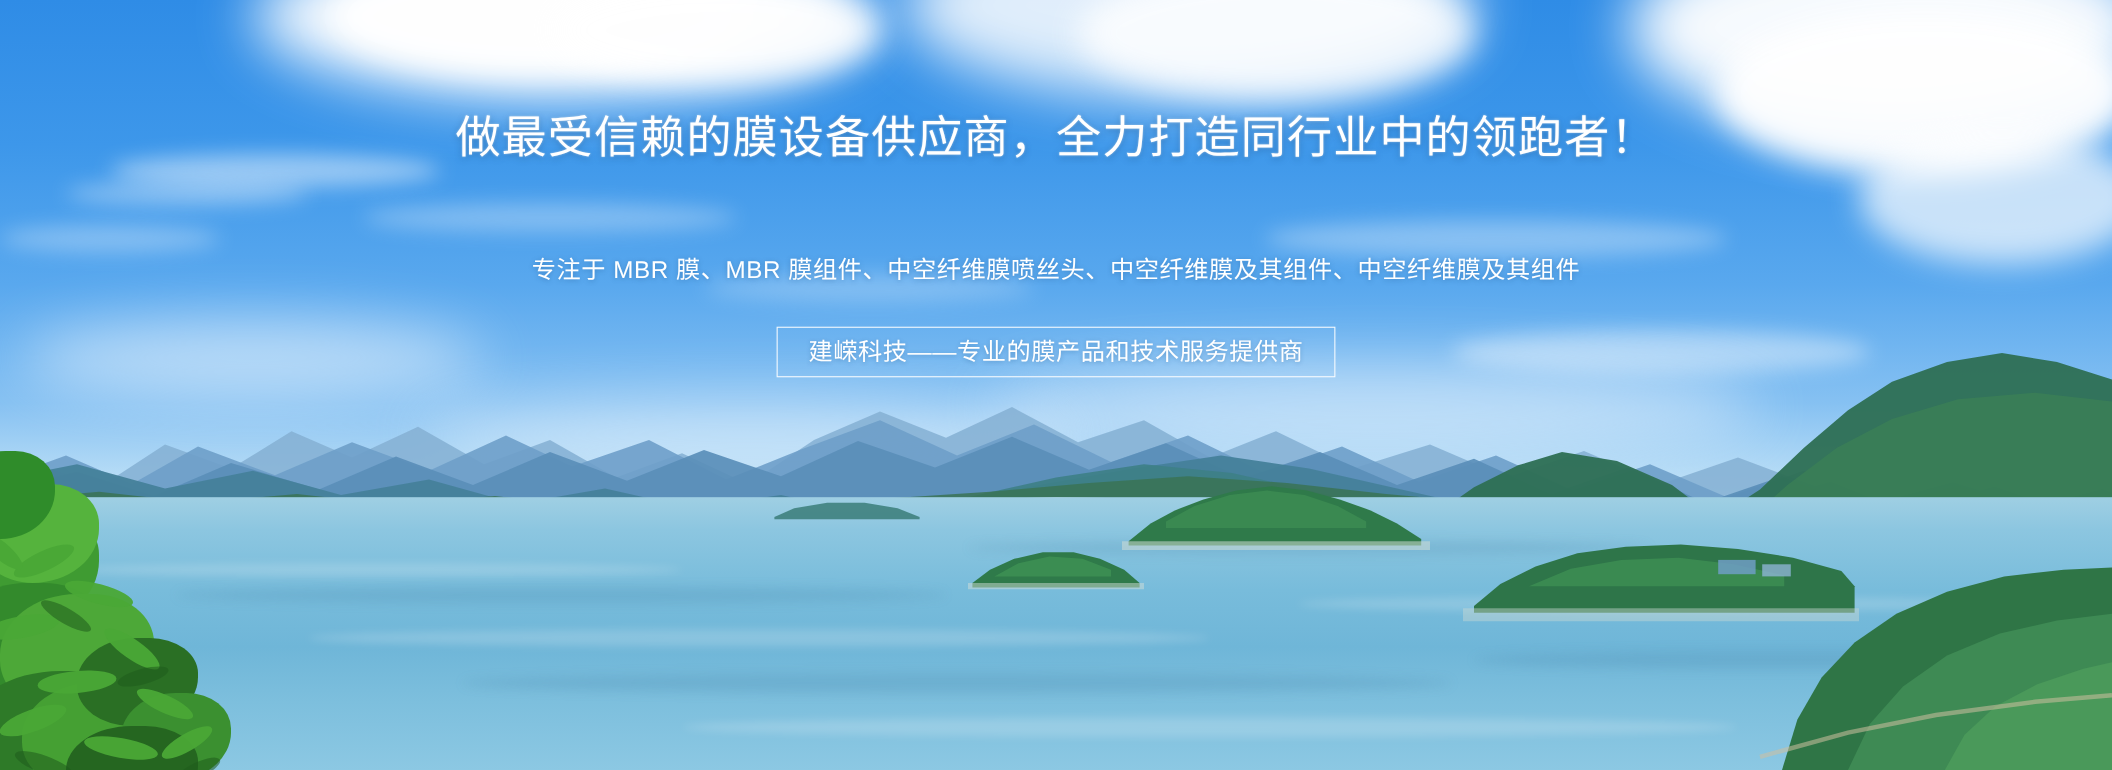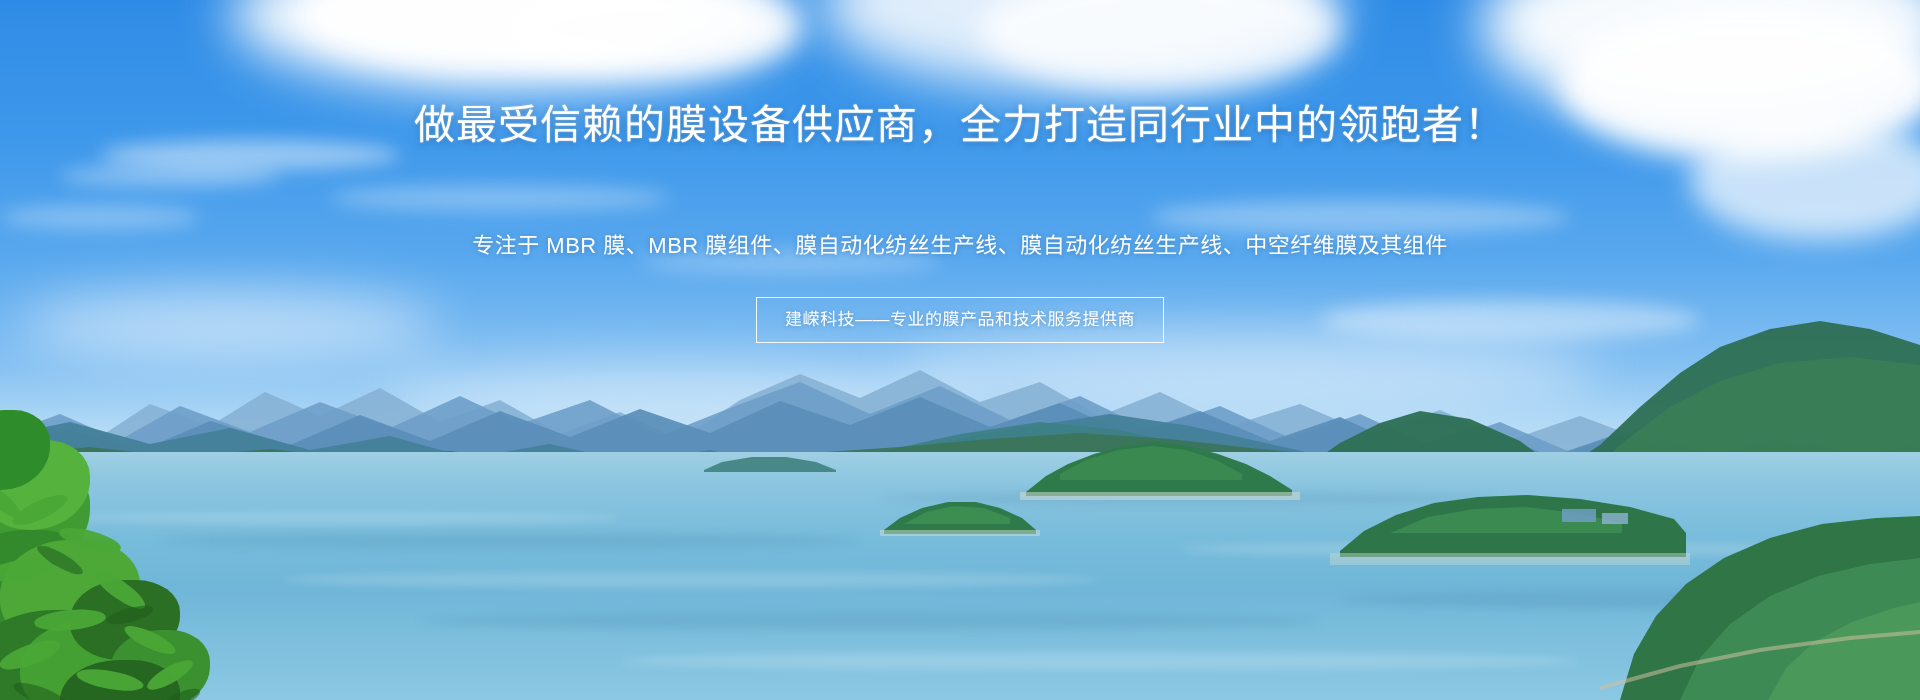--- a/index.html
+++ b/index.html
@@ -55,21 +55,21 @@
     text-shadow:0 1px 5px rgba(20,70,120,.35);
     white-space:nowrap;
   }
   .tagline-wrap{
     position:absolute;left:0;top:297px;width:1920px;text-align:center;
   }
   .tagline{
     display:inline-block;
     padding:11px 28px;
     border:1px solid rgba(255,255,255,.92);
-    color:#ffffff;font-size:17px;line-height:22px;letter-spacing:.5px;
+    color:#ffffff;font-size:22px;line-height:22px;letter-spacing:.5px;
     text-shadow:0 1px 4px rgba(20,70,120,.3);
     white-space:nowrap;
   }
 </style>
 </head>
 <body>
 
 <div class="banner">
 
   <div class="sky">
@@ -227,19 +227,19 @@
         <ellipse cx="80" cy="120" rx="26" ry="7" transform="rotate(30 80 120)"></ellipse>
         <ellipse cx="150" cy="175" rx="24" ry="7" transform="rotate(-15 150 175)"></ellipse>
         <ellipse cx="60" cy="255" rx="28" ry="8" transform="rotate(20 60 255)"></ellipse>
         <ellipse cx="200" cy="260" rx="22" ry="7" transform="rotate(-25 200 260)"></ellipse>
       </g>
     </svg>
   </div>
 
   <div class="copy">
     <div class="headline">做最受信赖的膜设备供应商，全力打造同行业中的领跑者！</div>
-    <div class="subtitle">专注于 MBR 膜、MBR 膜组件、膜自动化纺丝生产线、膜自动化纺丝生产线、中空纤维膜及其组件</div>
+    <div class="subtitle">专注于 MBR 膜、MBR 膜组件、中空纤维膜喷丝头、中空纤维膜及其组件、中空纤维膜及其组件</div>
     <div class="tagline-wrap">
       <span class="tagline">建嵘科技——专业的膜产品和技术服务提供商</span>
     </div>
   </div>
 
 </div>
 
 </body></html>

